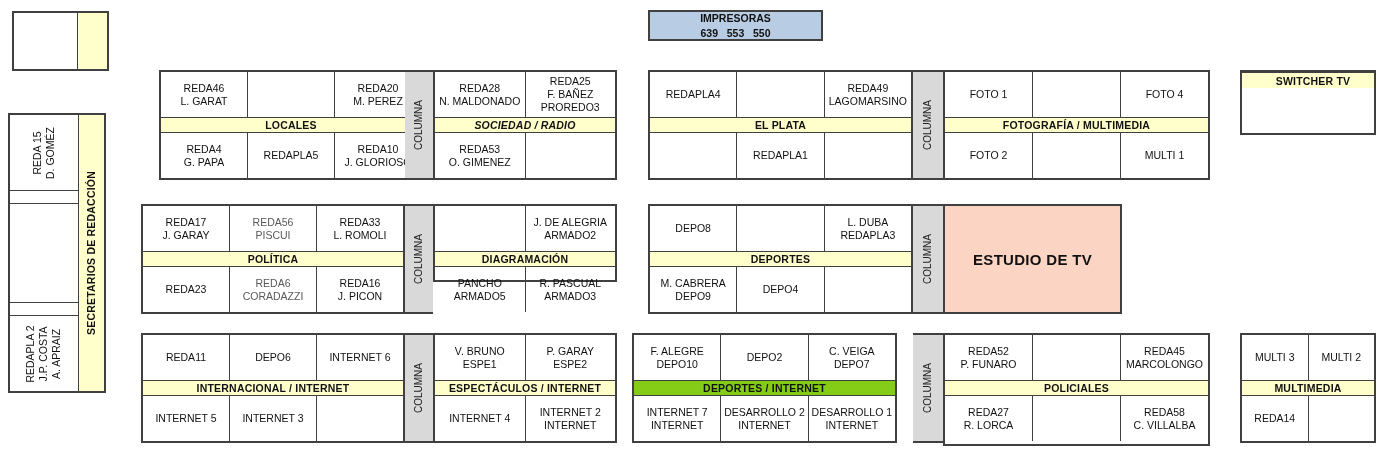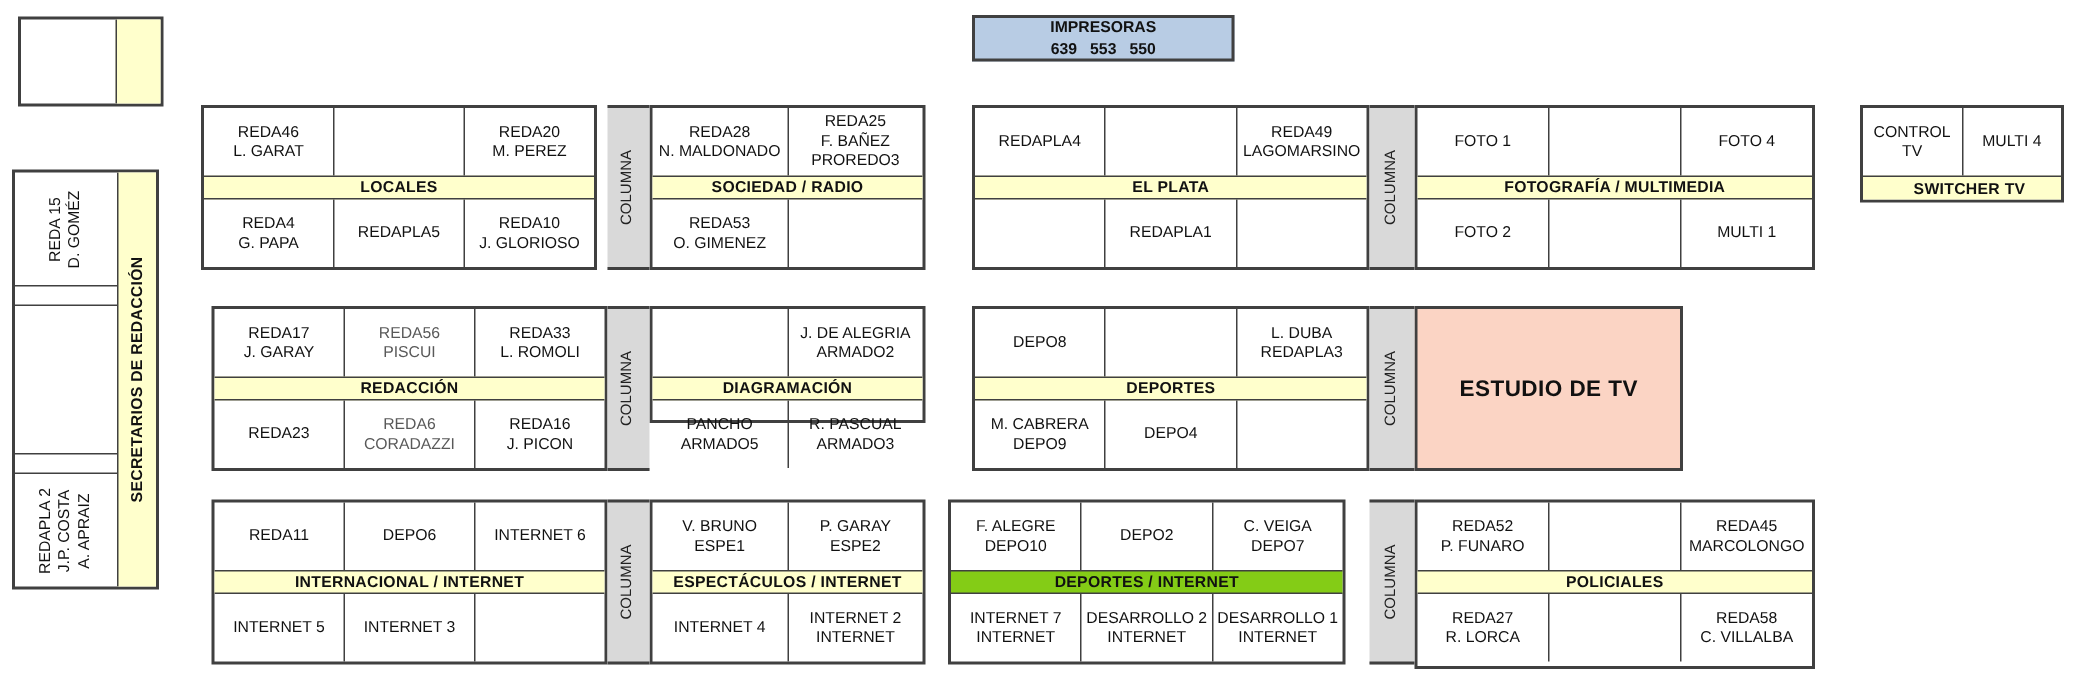--- a/index.html
+++ b/index.html
@@ -90,21 +90,21 @@
 
   <div id="impresoras" style="background: rgb(184, 204, 228);">
     <div>IMPRESORAS</div>
     <div class="nums">639   553   550</div>
   </div>
 
   <div id="estudio" style="background: rgb(251, 212, 196);">
     <span>ESTUDIO DE TV</span>
   </div>
 
-<div class="block" style="left: 134px; top: 70px; width: 264px; height: 110px;">
+<div class="block" style="left: 159px; top: 70px; width: 264px; height: 110px;">
       <div class="row">
         <div class="cell">
           <div>REDA46</div>
           <div>L. GARAT</div>
         </div>
         <div class="cell"></div>
         <div class="cell">
           <div>REDA20</div>
           <div>M. PEREZ</div>
         </div>
@@ -129,21 +129,21 @@
         <div class="cell">
           <div>REDA28</div>
           <div>N. MALDONADO</div>
         </div>
         <div class="cell">
           <div>REDA25</div>
           <div>F. BAÑEZ</div>
           <div>PROREDO3</div>
         </div>
       </div>
-      <div class="hdr" style="background: rgb(255, 255, 204);">SOCIEDAD / RADIO</div>
+      <div class="hdr" style="background: rgb(255, 255, 204); font-style: italic;">SOCIEDAD / RADIO</div>
       <div class="row">
         <div class="cell">
           <div>REDA53</div>
           <div>O. GIMENEZ</div>
         </div>
         <div class="cell"></div>
       </div>
     </div>
     <div class="block" style="left: 648px; top: 70px; width: 265px; height: 110px;">
       <div class="row">
@@ -180,46 +180,38 @@
         <div class="cell">
           <div>FOTO 2</div>
         </div>
         <div class="cell"></div>
         <div class="cell">
           <div>MULTI 1</div>
         </div>
       </div>
     </div>
     <div class="block" style="left: 1240px; top: 70px; width: 136px; height: 65px;">
-      <div class="row">
-        <div class="cell">
-          <div>CONTROL TV</div>
-        </div>
-        <div class="cell">
-          <div>MULTI 4</div>
-        </div>
-      </div>
       <div class="hdr no-b" style="background: rgb(255, 255, 204);">SWITCHER TV</div>
     </div>
     <div class="block" style="left: 141px; top: 204px; width: 264px; height: 110px;">
       <div class="row">
         <div class="cell">
           <div>REDA17</div>
           <div>J. GARAY</div>
         </div>
         <div class="cell muted" style="color: rgb(89, 89, 89);">
           <div>REDA56</div>
           <div>PISCUI</div>
         </div>
         <div class="cell">
           <div>REDA33</div>
           <div>L. ROMOLI</div>
         </div>
       </div>
-      <div class="hdr" style="background: rgb(255, 255, 204);">REDACCIÓN</div>
+      <div class="hdr" style="background: rgb(255, 255, 204);">POLÍTICA</div>
       <div class="row">
         <div class="cell">
           <div>REDA23</div>
         </div>
         <div class="cell muted" style="color: rgb(89, 89, 89);">
           <div>REDA6</div>
           <div>CORADAZZI</div>
         </div>
         <div class="cell">
           <div>REDA16</div>
@@ -363,20 +355,37 @@
           <div>REDA27</div>
           <div>R. LORCA</div>
         </div>
         <div class="cell"></div>
         <div class="cell">
           <div>REDA58</div>
           <div>C. VILLALBA</div>
         </div>
       </div>
     </div>
+    <div class="block" style="left: 1240px; top: 333px; width: 136px; height: 110px;">
+      <div class="row">
+        <div class="cell">
+          <div>MULTI 3</div>
+        </div>
+        <div class="cell">
+          <div>MULTI 2</div>
+        </div>
+      </div>
+      <div class="hdr" style="background: rgb(255, 255, 204);">MULTIMEDIA</div>
+      <div class="row">
+        <div class="cell">
+          <div>REDA14</div>
+        </div>
+        <div class="cell"></div>
+      </div>
+    </div>
     <div class="columna" style="left: 405px; top: 70px; width: 28px; height: 110px; background: rgb(217, 217, 217);">
       <span class="vrot col-t">COLUMNA</span>
     </div>
     <div class="columna" style="left: 913px; top: 70px; width: 30px; height: 110px; background: rgb(217, 217, 217);">
       <span class="vrot col-t">COLUMNA</span>
     </div>
     <div class="columna" style="left: 405px; top: 204px; width: 28px; height: 110px; background: rgb(217, 217, 217);">
       <span class="vrot col-t">COLUMNA</span>
     </div>
     <div class="columna" style="left: 913px; top: 204px; width: 30px; height: 110px; background: rgb(217, 217, 217);">

